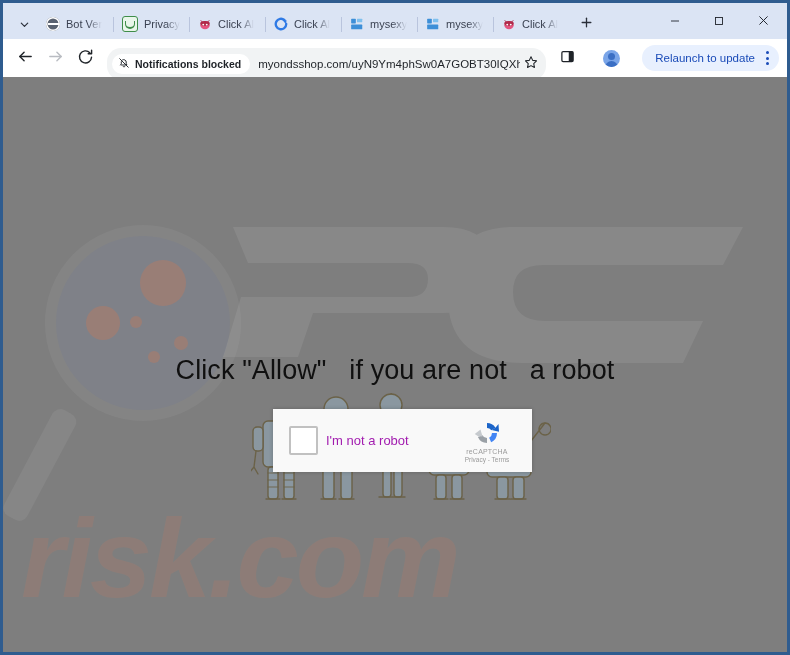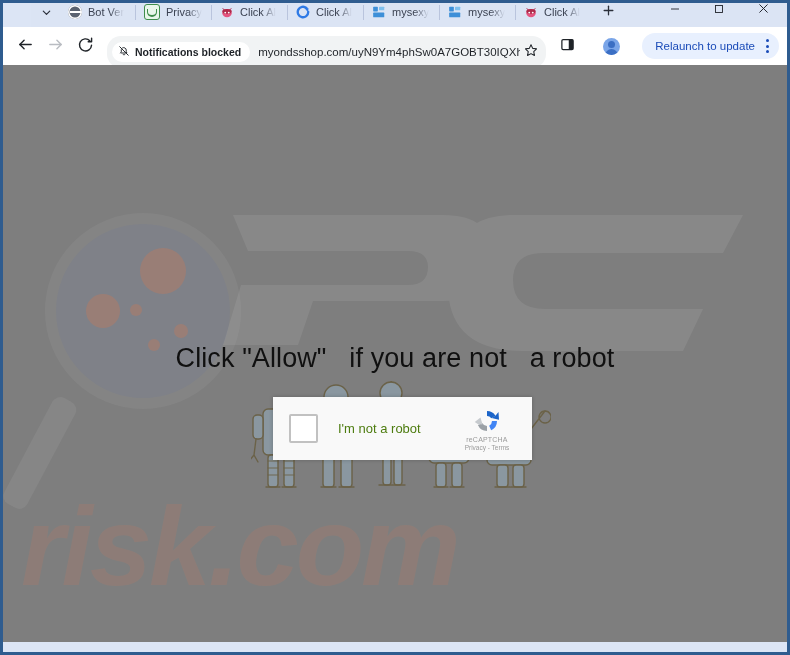--- a/index.html
+++ b/index.html
@@ -22,27 +22,26 @@
     height: 655px;
     box-sizing: border-box;
     border: 3px solid #2f5c8f;
     background: #dce5f5;
     overflow: hidden;
   }
 
   
   .tab-strip {
     position: relative;
-    height: 24px;
+    height: 36px;
     background: #dbe4f4;
     display: flex;
     align-items: flex-end;
-    padding-left: 2px;
+    padding-left: 8px;
     box-sizing: border-box;
-    margin-left: 28px;
   }
   .tabsearch-btn {
     width: 26px;
     height: 30px;
     display: flex;
     align-items: center;
     justify-content: center;
     flex: 0 0 auto;
     color: #2a2f3a;
   }
@@ -401,23 +400,23 @@
   .rc-checkbox {
     width: 25px;
     height: 25px;
     background: #fff;
     border: 2px solid #c1c1c1;
     border-radius: 2px;
     margin-left: 16px;
     flex: 0 0 auto;
   }
   .rc-label {
-    margin-left: 20px;
+    margin-left: 8px;
     font-size: 13px;
-    color: #4d7c0f;
+    color: #a21caf;
     font-family: "Liberation Sans", sans-serif;
   }
   .rc-brand {
     margin-left: auto;
     margin-right: 10px;
     width: 70px;
     text-align: center;
     flex: 0 0 auto;
   }
   .rc-logo { width: 100%; height: 28px; display:flex; align-items:center; justify-content:center;}

